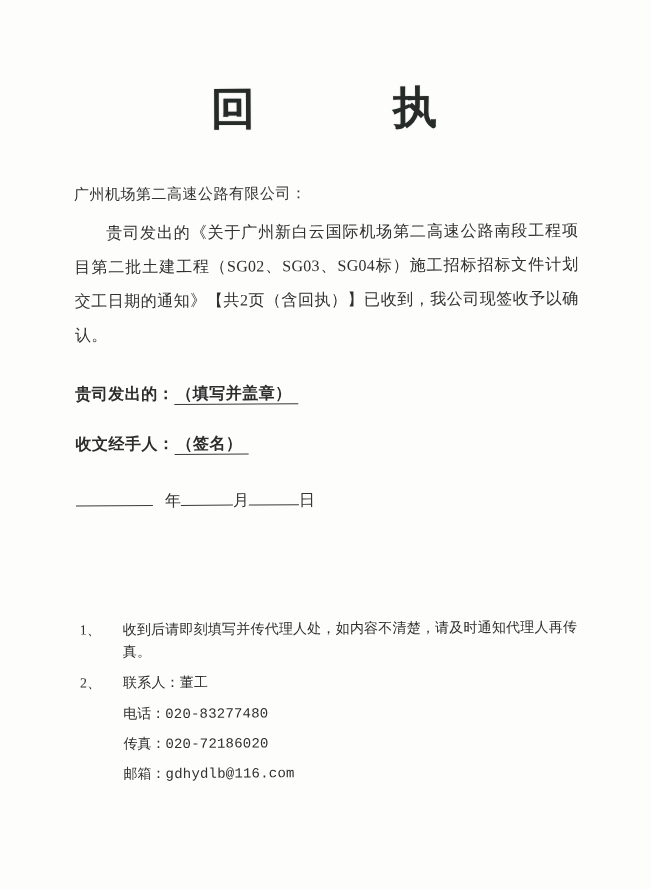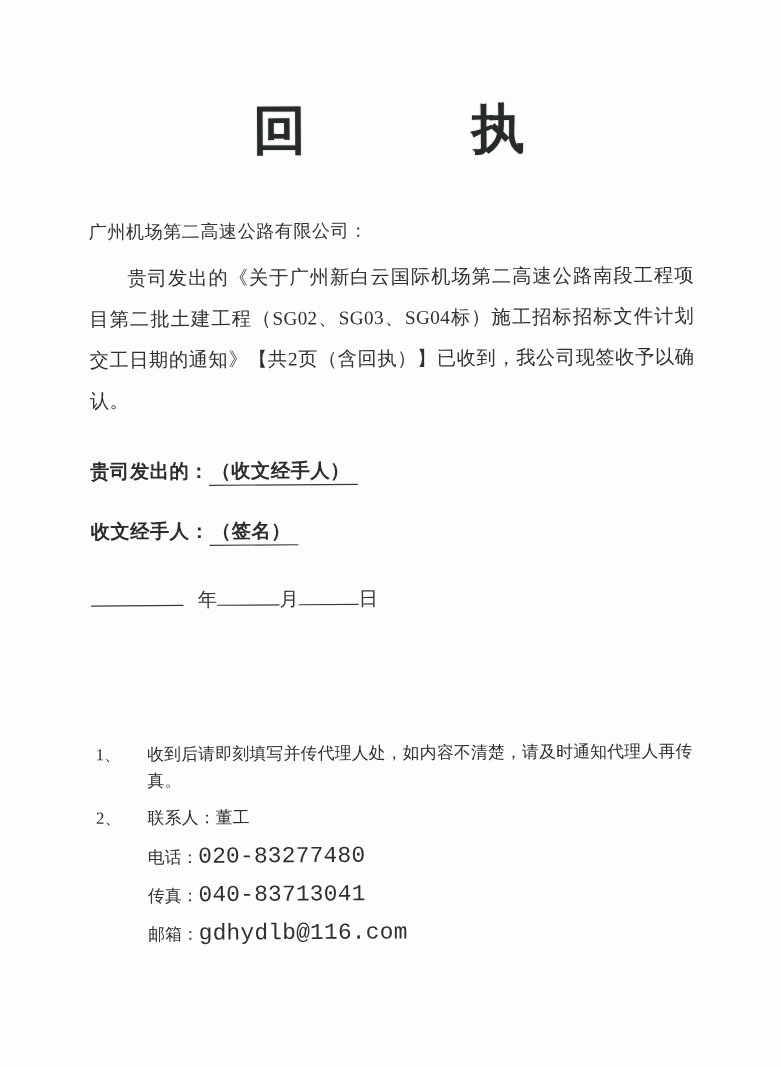--- a/index.html
+++ b/index.html
@@ -110,21 +110,21 @@
     margin: 8px 0 0 46px;
     font-size: 14px;
     color: #2f2f2f;
   }
   .contact-line {
     line-height: 22px;
     margin-bottom: 8px;
   }
   .contact-value {
     font-family: "Liberation Mono", "DejaVu Sans Mono", monospace;
-    font-size: 19px;
+    font-size: 14px;
     letter-spacing: 0.2px;
   }
 </style>
 </head>
 <body>
 
 <div class="page">
   <div class="sheet">
 
     <h1 class="title">
@@ -132,21 +132,21 @@
       <span>执</span>
     </h1>
 
     <div class="content">
 
       <p class="salutation">广州机场第二高速公路有限公司：</p>
 
       <p class="body-par">贵司发出的《关于广州新白云国际机场第二高速公路南段工程项目第二批土建工程（SG02、SG03、SG04标）施工招标招标文件计划交工日期的通知》【共2页（含回执）】已收到，我公司现签收予以确认。</p>
 
       <div class="field-line field-unit">
-        <span>贵司发出的：</span><span class="field-value">（收文经手人）</span>
+        <span>贵司发出的：</span><span class="field-value">（填写并盖章）</span>
       </div>
 
       <div class="field-line field-person">
         <span>收文经手人：</span><span class="field-value">（签名）</span>
       </div>
 
       <div class="date-line">
         <span class="blank blank-year"></span><span class="dchar">年</span><span class="blank blank-month"></span><span class="dchar">月</span><span class="blank blank-day"></span><span class="dchar">日</span>
       </div>
 
@@ -159,21 +159,21 @@
           <span class="note-num">2、</span>
           <span class="note-text">联系人：董工</span>
         </li>
       </ul>
 
       <div class="contacts">
         <div class="contact-line">
           <span>电话：</span><span class="contact-value">020-83277480</span>
         </div>
         <div class="contact-line">
-          <span>传真：</span><span class="contact-value">040-83713041</span>
+          <span>传真：</span><span class="contact-value">020-72186020</span>
         </div>
         <div class="contact-line">
           <span>邮箱：</span><span class="contact-value">gdhydlb@116.com</span>
         </div>
       </div>
 
     </div>
   </div>
 </div>
 

